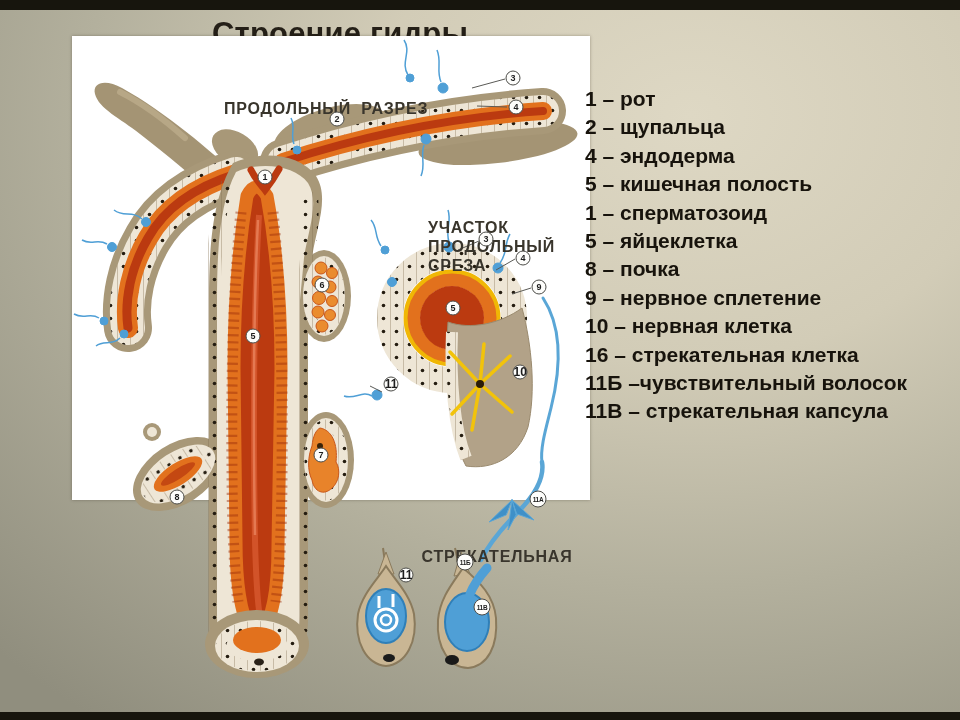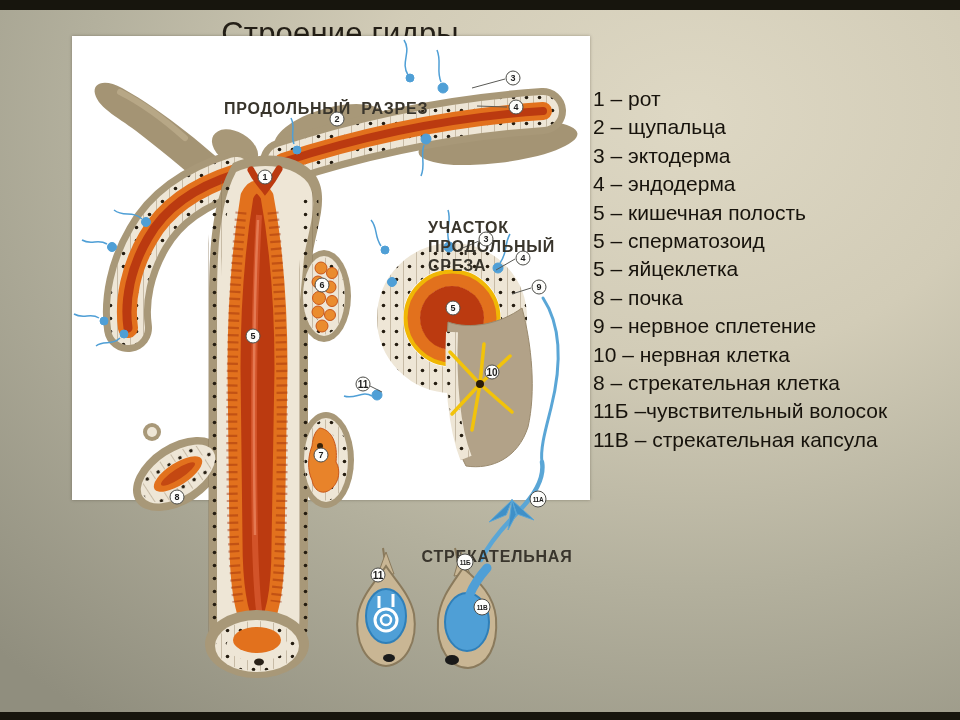--- a/index.html
+++ b/index.html
@@ -2,35 +2,35 @@
 <html><head>
 <meta charset="utf-8">
 <style>
   html,body{margin:0;padding:0;background:#444;}
   .slide{position:relative;width:960px;height:720px;overflow:hidden;
     font-family:"Liberation Sans",sans-serif;
     background:radial-gradient(ellipse 980px 760px at 72% 16%, #ded8c4 0%, #d2ccb7 32%, #b3b09d 62%, #908e7e 100%);}
   .bar-top{position:absolute;left:0;top:0;width:960px;height:10px;background:#17150d;}
   .bar-bottom{position:absolute;left:0;bottom:0;width:960px;height:8px;background:#17150d;}
   .page-title{position:absolute;left:140px;top:16px;width:400px;text-align:center;
-    font-size:31px;font-weight:normal;color:#241f17;letter-spacing:0.2px;}
+    font-size:31px;font-weight:bold;color:#241f17;letter-spacing:0.2px;}
   .panel{position:absolute;left:72px;top:36px;width:518px;height:464px;background:#ffffff;
     box-shadow:0 0 3px rgba(40,35,20,.35);}
   .panel svg{position:absolute;left:0;top:0;}
   .dlabel{position:absolute;font-weight:bold;color:#39352c;font-size:16px;letter-spacing:0.8px;line-height:19px;}
   .dlabel.l-long{left:152px;top:63px;word-spacing:5px;}
   .dlabel.l-cross{left:356px;top:182px;}
   .dlabel.l-sting{left:342px;top:511px;width:166px;text-align:center;}
-  .legend{position:absolute;left:585px;top:85px;color:#17130c;font-weight:normal;font-size:21px;margin-left:8px;}
+  .legend{position:absolute;left:585px;top:85px;color:#17130c;font-weight:bold;font-size:21px;}
   .legend-line{height:28.4px;line-height:28.4px;white-space:nowrap;}
   .callout-layer{position:absolute;left:0;top:0;width:960px;height:720px;pointer-events:none;}
   .callout{position:absolute;transform:translate(-50%,-50%);box-sizing:border-box;
     width:15px;height:15px;border-radius:50%;background:#fdfdfb;border:1px solid #4c4c48;
     color:#1d1d1d;font-weight:bold;font-size:9px;line-height:13px;text-align:center;}
-  .callout.len2{font-size:10px;}
+  .callout.len2{font-size:12px;margin-left:28px;}
   .callout.len3{width:17px;height:17px;font-size:6.5px;line-height:15px;letter-spacing:-0.3px;}
 </style>
 </head>
 <body>
 
 <div class="slide">
   <div class="bar-top"></div>
   <div class="bar-bottom"></div>
 
   <div class="page-title">Строение гидры</div>
@@ -238,25 +238,24 @@
       <span class="callout len2" style="left: 363px; top: 384px;">11</span>
       <span class="callout len2" style="left: 378px; top: 575px;">11</span>
       <span class="callout len3" style="left: 465px; top: 562px;">11Б</span>
       <span class="callout len3" style="left: 538px; top: 499px;">11А</span>
       <span class="callout len3" style="left: 482px; top: 607px;">11В</span>
     </div>
 
   <div class="legend">
       <div class="legend-line">1 – рот</div>
       <div class="legend-line">2 – щупальца</div>
-      <div class="legend-line">3 – эктодерма</div>
       <div class="legend-line">4 – эндодерма</div>
       <div class="legend-line">5 – кишечная полость</div>
-      <div class="legend-line">5 – сперматозоид</div>
+      <div class="legend-line">1 – сперматозоид</div>
       <div class="legend-line">5 – яйцеклетка</div>
       <div class="legend-line">8 – почка</div>
       <div class="legend-line">9 – нервное сплетение</div>
       <div class="legend-line">10 – нервная клетка</div>
-      <div class="legend-line">8 – стрекательная клетка</div>
+      <div class="legend-line">16 – стрекательная клетка</div>
       <div class="legend-line">11Б –чувствительный волосок</div>
       <div class="legend-line">11В – стрекательная капсула</div>
     </div>
 </div>
 
 </body></html>

